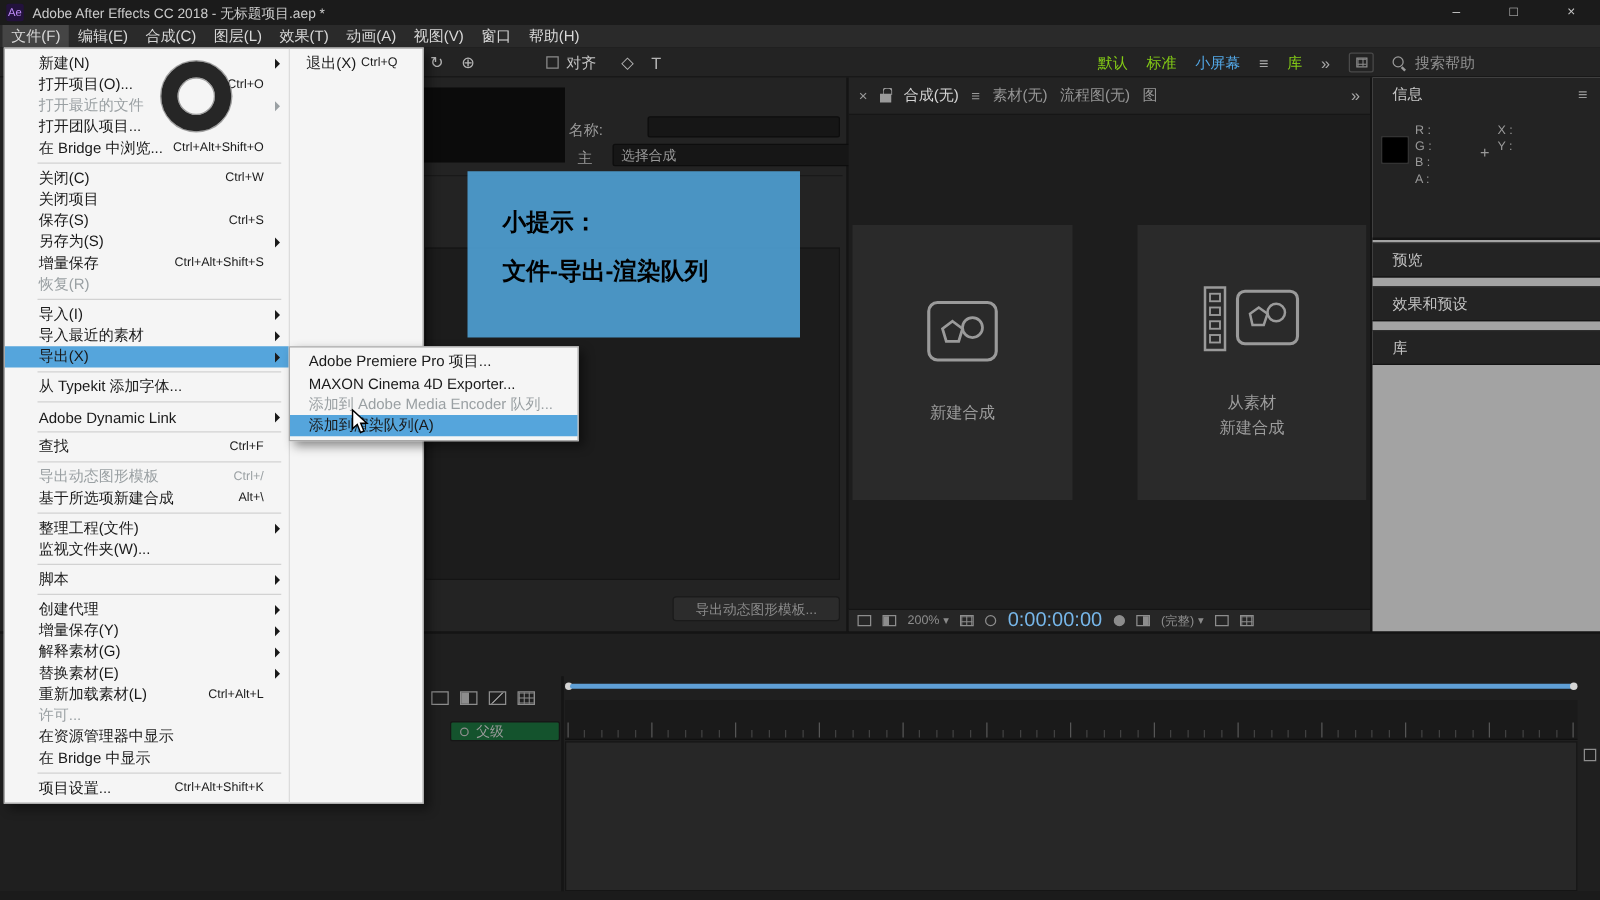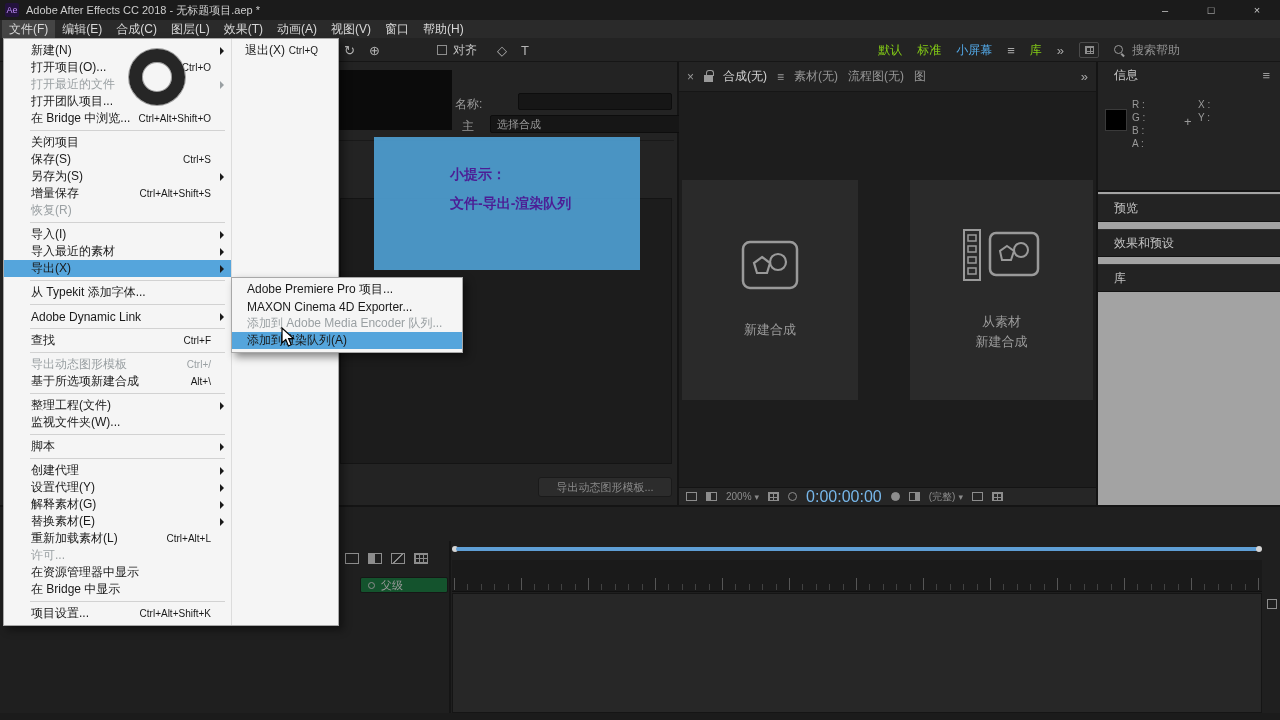--- a/index.html
+++ b/index.html
@@ -129,21 +129,21 @@
   .menu-item.submenu::after{content:"";position:absolute;right:7px;top:50%;transform:translateY(-50%);
                             border-left:4px solid currentColor;border-top:4px solid transparent;border-bottom:4px solid transparent}
   .menu-item.separator{height:7px;padding:0}
   .menu-item.separator::before{content:"";position:absolute;left:26px;right:6px;top:3px;height:1px;background:#d2d2d2}
   .submenu-box{position:absolute;left:231px;top:277px;width:232px;background:#f5f5f5;border:1px solid #a8a8a8;
                box-shadow:4px 4px 8px rgba(0,0,0,.45);z-index:11;padding:3px 0}
   .submenu-box .menu-item{padding:0 10px 0 15px}
 
   
   .tipbox{position:absolute;left:374px;top:137px;width:266px;height:133px;background:rgba(77,157,208,.93);z-index:6;
-          color:#4c1d95;font-size:14px;font-weight:bold;padding:23px 0 0 76px;line-height:2.05}
+          color:#000000;font-size:19px;font-weight:bold;padding:23px 0 0 28px;line-height:2.05}
   .rec-circle{position:absolute;left:129px;top:49px;width:56px;height:56px;border-radius:50%;border:13px solid #262626;
               box-shadow:0 0 0 1px #9f9f9f, inset 0 0 0 1px #9f9f9f;z-index:12}
   .cursor{position:absolute;left:281px;top:327px;z-index:30}
 </style>
 </head>
 <body>
 
 <div class="stage">
 
   <div class="titlebar">
@@ -436,20 +436,24 @@
         <div class="menu-item">
           <span class="mi-label">在 Bridge 中浏览...</span>
           <span class="mi-accel">Ctrl+Alt+Shift+O</span>
         </div>
 
         <div class="menu-item separator">
           <span class="mi-label"></span>
           <span class="mi-accel"></span>
         </div>
 
+        <div class="menu-item">
+          <span class="mi-label">关闭(C)</span>
+          <span class="mi-accel">Ctrl+W</span>
+        </div>
 
         <div class="menu-item">
           <span class="mi-label">关闭项目</span>
           <span class="mi-accel"></span>
         </div>
 
         <div class="menu-item">
           <span class="mi-label">保存(S)</span>
           <span class="mi-accel">Ctrl+S</span>
         </div>
@@ -563,21 +567,21 @@
           <span class="mi-label"></span>
           <span class="mi-accel"></span>
         </div>
 
         <div class="menu-item submenu">
           <span class="mi-label">创建代理</span>
           <span class="mi-accel"></span>
         </div>
 
         <div class="menu-item submenu">
-          <span class="mi-label">设置代理(Y)</span>
+          <span class="mi-label">增量保存(Y)</span>
           <span class="mi-accel"></span>
         </div>
 
         <div class="menu-item submenu">
           <span class="mi-label">解释素材(G)</span>
           <span class="mi-accel"></span>
         </div>
 
         <div class="menu-item submenu">
           <span class="mi-label">替换素材(E)</span>

